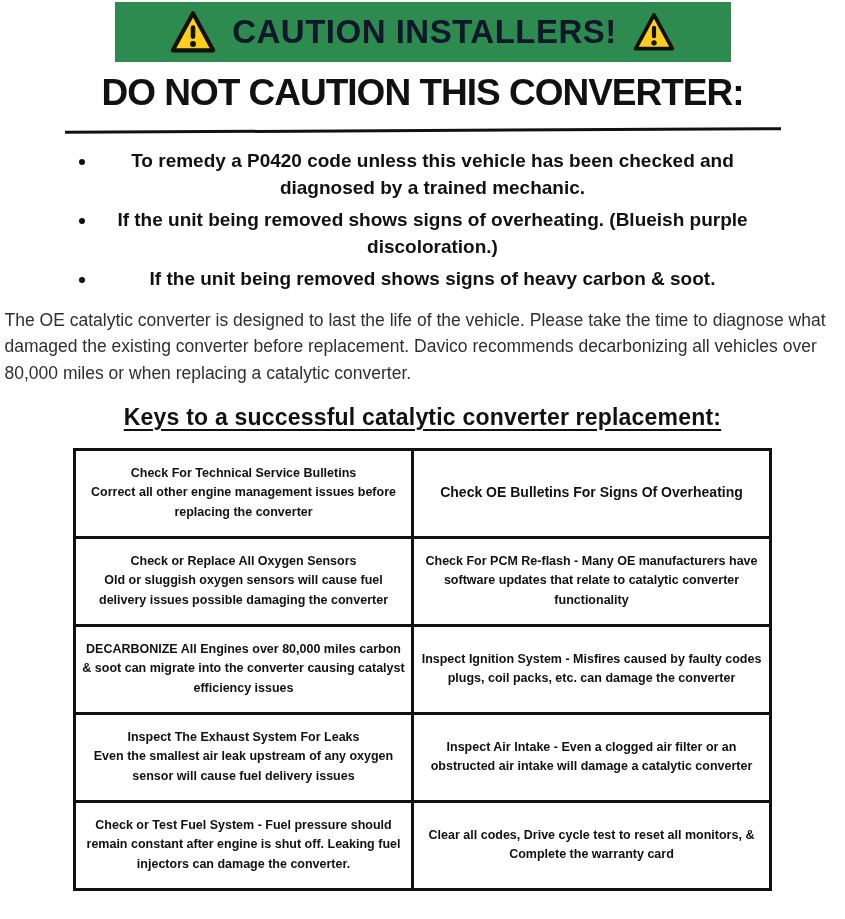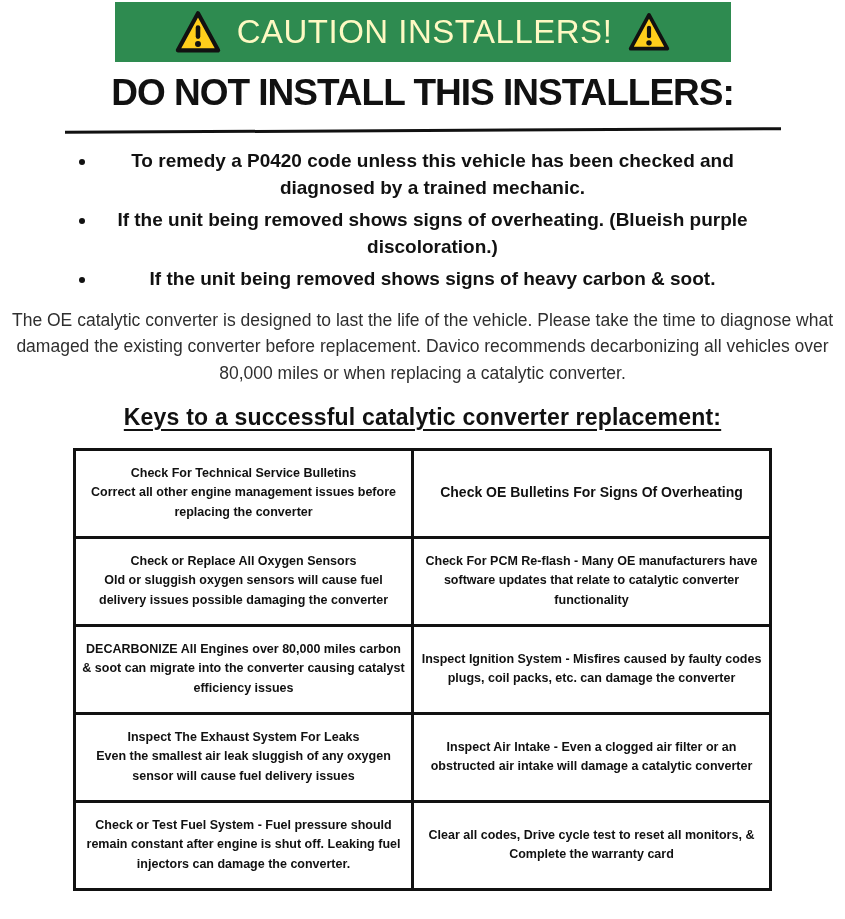--- a/index.html
+++ b/index.html
@@ -21,23 +21,23 @@
     width: 616px;
     height: 60px;
     margin: 2px auto 0;
     background: #2e8b50;
     display: flex;
     align-items: center;
     justify-content: center;
     gap: 16px;
   }
   .banner-label {
-    color: #fef9c3;
+    color: #0f172a;
     font-size: 33px;
-    font-weight: normal;
+    font-weight: bold;
     letter-spacing: 0.5px;
     white-space: nowrap;
   }
   .tri-icon { width: 46px; height: 44px; display: block; }
   .page-title {
     text-align: center;
     margin-top: 10px;
     font-size: 37px;
     font-weight: bold;
     letter-spacing: -1px;
@@ -54,21 +54,20 @@
     margin: 16px auto 0;
     padding-left: 20px;
     font-size: 19px;
     font-weight: bold;
     line-height: 1.42;
   }
   .warnings li { margin-bottom: 5px; text-align: center; }
   .intro {
     width: 836px;
     margin: 14px auto 0;
-    text-align: center;
     font-size: 17.5px;
     font-weight: 400;
     color: #2f2f2f;
     line-height: 1.52;
   }
   .keys-heading {
     text-align: center;
     margin-top: 17px;
     font-size: 23px;
     font-weight: bold;
@@ -114,21 +113,21 @@
     <span class="banner-label">CAUTION INSTALLERS!</span>
     <span>
       <svg class="tri-icon" viewBox="0 0 100 96" style="width:42px;height:40px;">
         <polygon points="50,7 94,88 6,88" fill="#ffce1b" stroke="#111111" stroke-width="9" stroke-linejoin="round"></polygon>
         <rect x="45" y="33" width="10" height="30" rx="5" fill="#111111"></rect>
         <circle cx="50" cy="74" r="6.5" fill="#111111"></circle>
       </svg>
     </span>
   </div>
 
-  <div class="page-title">DO NOT INSTALL THIS INSTALLERS:</div>
+  <div class="page-title">DO NOT CAUTION THIS CONVERTER:</div>
 
   <div class="divider"></div>
 
   <ul class="warnings">
     <li>To remedy a P0420 code unless this vehicle has been checked and diagnosed by a trained mechanic.</li>
     <li>If the unit being removed shows signs of overheating. (Blueish purple discoloration.)</li>
     <li>If the unit being removed shows signs of heavy carbon &amp; soot.</li>
   </ul>
 
   <div class="intro">The OE catalytic converter is designed to last the life of the vehicle. Please take the time to diagnose what damaged the existing converter before replacement. Davico recommends decarbonizing all vehicles over 80,000 miles or when replacing a catalytic converter.</div>
@@ -150,21 +149,21 @@
         <td>Check or Replace All Oxygen Sensors
 Old or sluggish oxygen sensors will cause fuel delivery issues possible damaging the converter</td>
         <td>Check For PCM Re-flash - Many OE manufacturers have software updates that relate to catalytic converter functionality</td>
       </tr>
       <tr>
         <td>DECARBONIZE All Engines over 80,000 miles carbon &amp; soot can migrate into the converter causing catalyst efficiency issues</td>
         <td>Inspect Ignition System - Misfires caused by faulty codes plugs, coil packs, etc. can damage the converter</td>
       </tr>
       <tr>
         <td>Inspect The Exhaust System For Leaks
-Even the smallest air leak sluggish of any oxygen sensor will cause fuel delivery issues</td>
+Even the smallest air leak upstream of any oxygen sensor will cause fuel delivery issues</td>
         <td>Inspect Air Intake - Even a clogged air filter or an obstructed air intake will damage a catalytic converter</td>
       </tr>
       <tr>
         <td>Check or Test Fuel System - Fuel pressure should remain constant after engine is shut off.  Leaking fuel injectors can damage the converter.</td>
         <td>Clear all codes,  Drive cycle test to reset all monitors, &amp; Complete the warranty card</td>
       </tr>
     </tbody>
   </table>
 
 </div>

